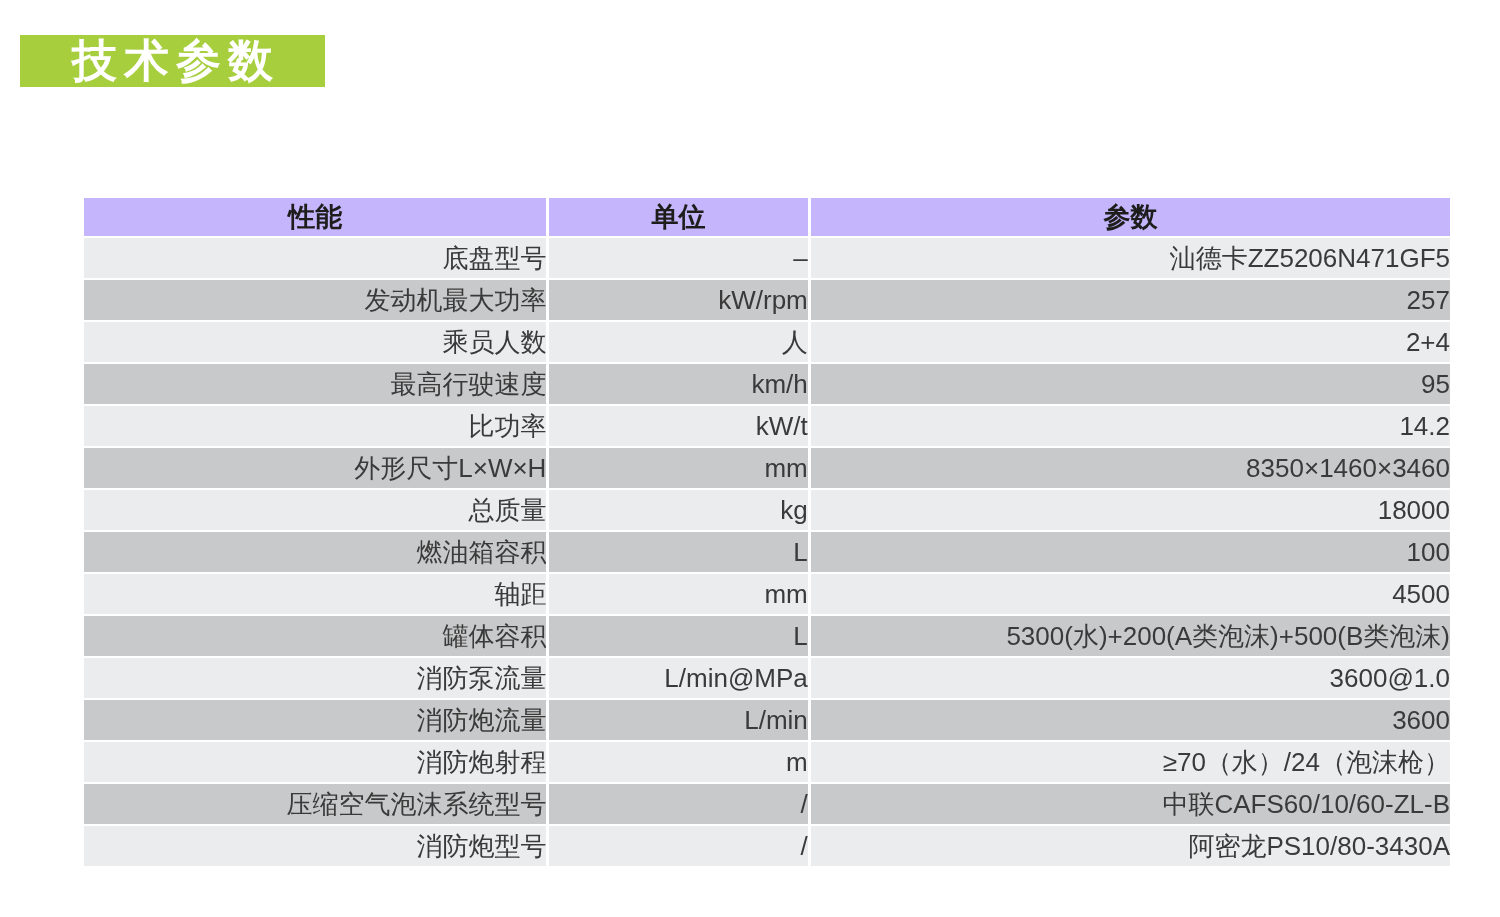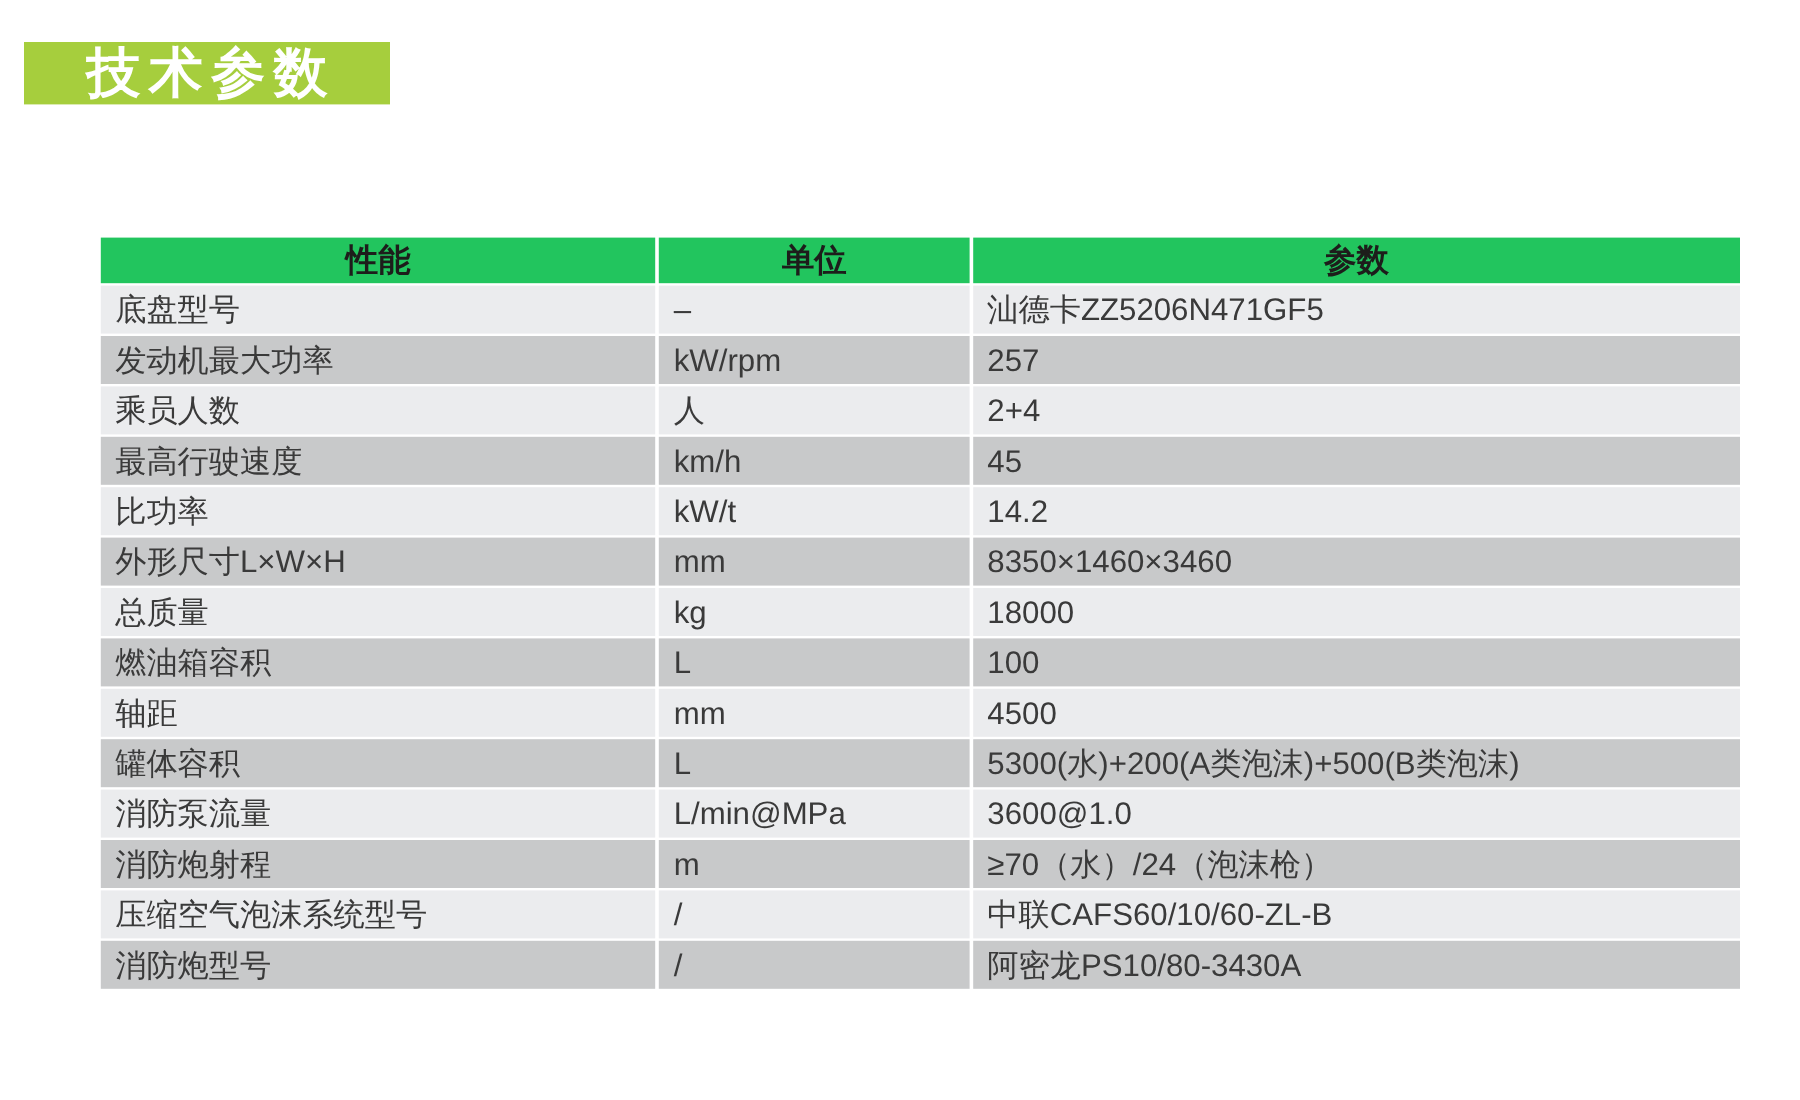--- a/index.html
+++ b/index.html
@@ -36,39 +36,38 @@
     top: 196px;
     width: 1372px;
     table-layout: fixed;
     border-collapse: separate;
     border-spacing: 3px 2px;
   }
   col.col-name  { width: 34%; }
   col.col-unit  { width: 19%; }
   col.col-value { width: 47%; }
   .spec-table th {
-    background: #22c55e;
+    background: #c4b5fd;
     color: #1d1d1b;
     font-size: 27px;
     font-weight: bold;
     height: 38px;
     text-align: center;
     vertical-align: middle;
     white-space: nowrap;
   }
   .spec-table td {
     font-size: 26px;
     font-weight: 400;
     color: #3a3a3a;
     height: 40px;
-    text-align: left;
+    text-align: right;
     vertical-align: middle;
     white-space: nowrap;
     overflow: hidden;
-    padding-left: 12px;
   }
   .spec-table tbody tr:nth-child(odd) td  { background: #ebecee; }
   .spec-table tbody tr:nth-child(even) td { background: #c8c9ca; }
 </style>
 </head>
 <body>
 
 <div class="title-badge">
   <span>技术参数</span>
 </div>
@@ -98,21 +97,21 @@
       <td>257</td>
     </tr>
     <tr>
       <td>乘员人数</td>
       <td>人</td>
       <td>2+4</td>
     </tr>
     <tr>
       <td>最高行驶速度</td>
       <td>km/h</td>
-      <td>45</td>
+      <td>95</td>
     </tr>
     <tr>
       <td>比功率</td>
       <td>kW/t</td>
       <td>14.2</td>
     </tr>
     <tr>
       <td>外形尺寸L×W×H</td>
       <td>mm</td>
       <td>8350×1460×3460</td>
@@ -136,20 +135,25 @@
       <td>罐体容积</td>
       <td>L</td>
       <td>5300(水)+200(A类泡沫)+500(B类泡沫)</td>
     </tr>
     <tr>
       <td>消防泵流量</td>
       <td>L/min@MPa</td>
       <td>3600@1.0</td>
     </tr>
     <tr>
+      <td>消防炮流量</td>
+      <td>L/min</td>
+      <td>3600</td>
+    </tr>
+    <tr>
       <td>消防炮射程</td>
       <td>m</td>
       <td>≥70（水）/24（泡沫枪）</td>
     </tr>
     <tr>
       <td>压缩空气泡沫系统型号</td>
       <td>/</td>
       <td>中联CAFS60/10/60-ZL-B</td>
     </tr>
     <tr>

